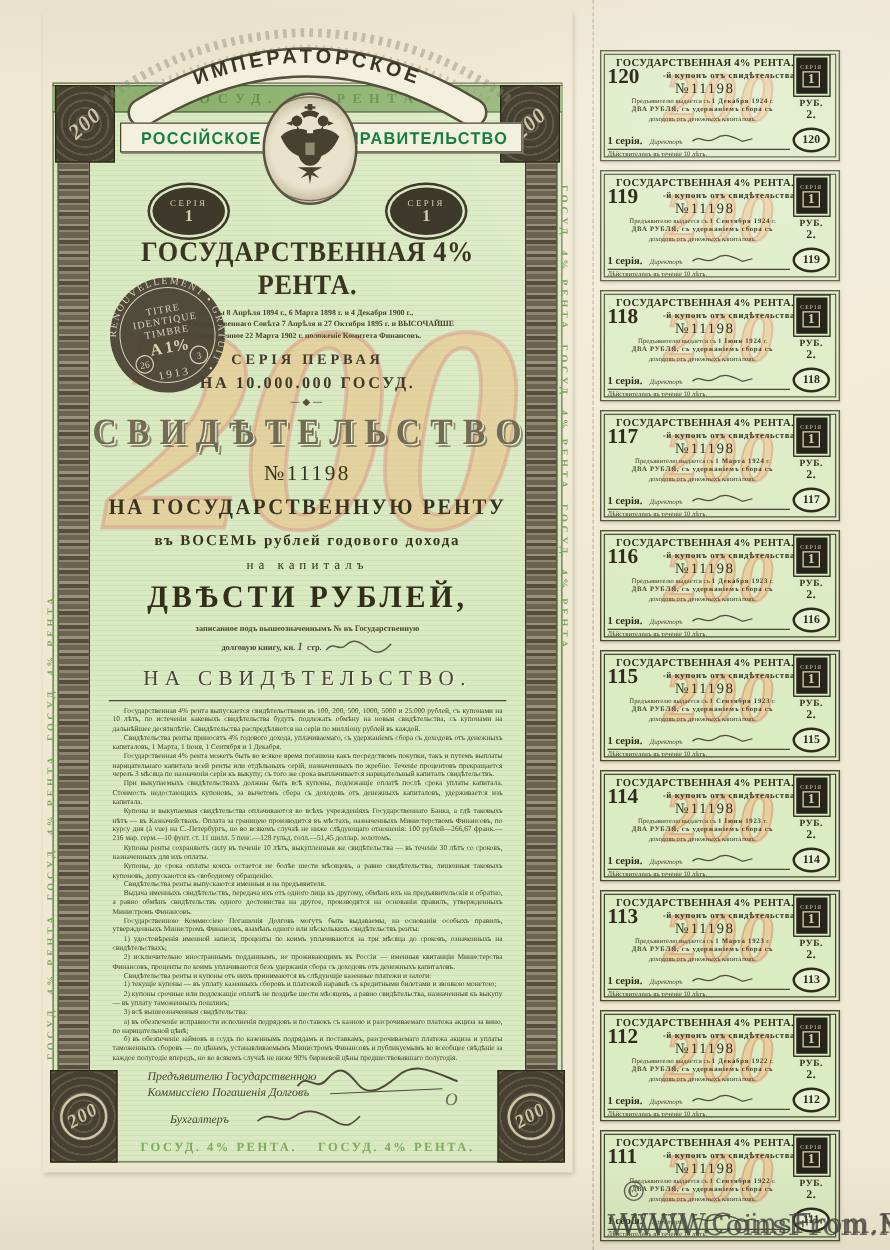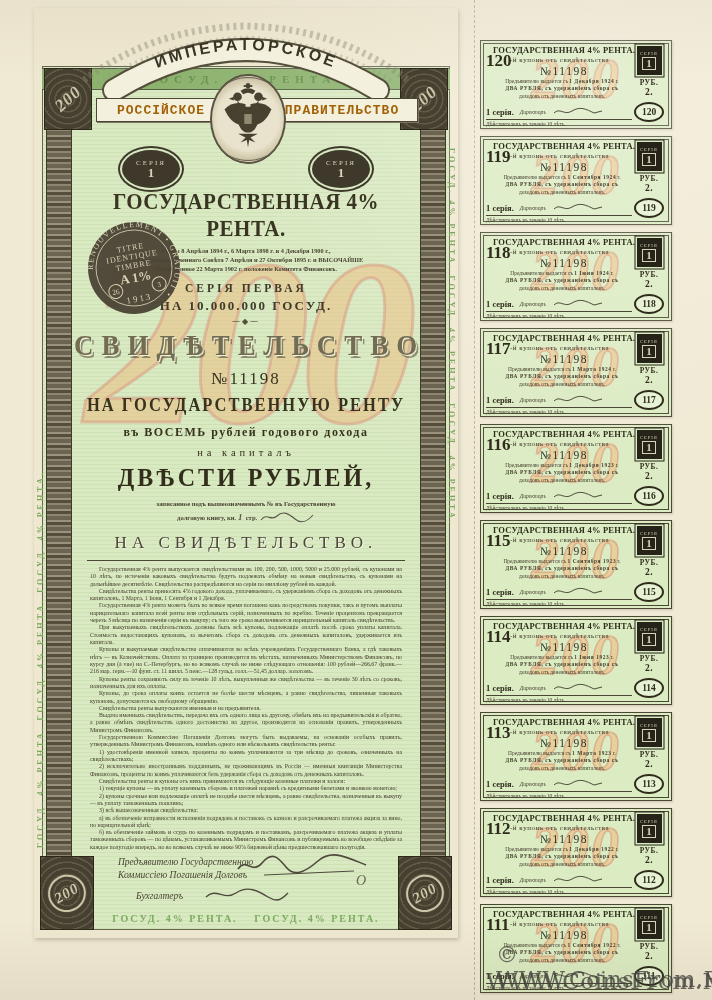--- a/index.html
+++ b/index.html
@@ -32,21 +32,21 @@
         display:flex;align-items:center;justify-content:center;border:1px solid #2c2719;
         background-image:repeating-radial-gradient(circle at 50% 50%, rgba(220,210,180,.18) 0 1px, transparent 2px 6px);}
   .corner span{color:#cdc5a8;font-size:17px;font-weight:bold;font-style:italic;transform:rotate(-42deg);letter-spacing:1px;}
   .corner.tl{left:10px;top:60px;} .corner.tr{right:10px;top:60px;}
   .corner.bl{left:6px;bottom:8px;height:72px;width:52px;} .corner.br{right:6px;bottom:8px;height:72px;width:52px;}
   .corner.bl span,.corner.br span{border:2px solid #cdc5a8;border-radius:50%;padding:8px 4px;transform:rotate(-30deg);font-size:15px;}
   
   .arc-svg{position:absolute;left:62px;top:16px;width:300px;height:78px;z-index:5;}
   .ribbon{position:absolute;top:90px;height:22px;background:#f4f0de;border:1.5px solid #4c4636;z-index:6;
         display:flex;align-items:center;justify-content:center;box-shadow:1px 1px 0 #7b745e;}
-  .ribbon span{font-family:Liberation Mono, monospace;font-weight:bold;font-size:13px;letter-spacing:1px;color:#a16207;transform:scaleY(1.05);}
+  .ribbon span{font-family:Liberation Sans, sans-serif;font-weight:bold;font-size:13px;letter-spacing:1px;color:#15803d;transform:scaleY(1.05);}
   .ribbon.rb-l{left:62px;width:128px;} .ribbon.rb-r{left:232px;width:150px;}
   .eagle-wrap{position:absolute;left:176px;top:66px;width:72px;height:86px;z-index:7;
         background:radial-gradient(circle, #e9e3cd 55%, #cdc5a8 72%, #6b6450 74%, #e9e3cd 76%);
         border-radius:50%;border:2px solid #5a5342;display:flex;align-items:center;justify-content:center;}
   .leafy{position:absolute;z-index:4;opacity:.8;}
   
   .medallion{position:absolute;top:142px;width:58px;height:38px;background:#3e392b;border-radius:50%;z-index:5;
         display:flex;flex-direction:column;align-items:center;justify-content:center;
         box-shadow:0 0 0 2px #d9e9c1,0 0 0 4px #3e392b;}
   .medallion .m-cap{color:#d8d2b8;font-size:7px;letter-spacing:2px;}
@@ -99,25 +99,25 @@
   .strip{position:absolute;left:480px;top:40px;width:192px;}
   .coupon{position:relative;width:190px;height:87px;margin-bottom:7px;background:#dbebc2;
         border:1px solid #4c4636;box-shadow:inset 0 0 0 2px #dbebc2, inset 0 0 0 3px #4c4636, 1px 1px 2px rgba(60,50,30,.2);
         overflow:hidden;}
   .c-under{position:absolute;left:50%;top:10px;transform:translateX(-50%);z-index:0;
         font-size:56px;font-weight:bold;font-style:italic;letter-spacing:2px;line-height:1;
         color:rgba(238,186,124,.55);-webkit-text-stroke:1.5px rgba(216,135,118,.5);}
   .c-in{position:absolute;inset:4px 5px;z-index:1;}
   .c-head{font-size:8.5px;font-weight:bold;text-align:center;margin:0 30px 0 6px;color:#2f2c1c;letter-spacing:.2px;white-space:nowrap;}
   .c-bignum{position:absolute;left:0;top:6px;font-size:17px;font-weight:bold;color:#2f2c1c;}
-  .c-sub{display:block;text-align:left;margin:1px 30px 0 24px;font-size:7px;font-weight:normal;letter-spacing:.5px;color:#3a3524;white-space:nowrap;}
+  .c-sub{display:block;text-align:right;margin:1px 30px 0 24px;font-size:7px;font-weight:bold;letter-spacing:.5px;color:#3a3524;white-space:nowrap;}
   .c-serial{text-align:center;margin:1px 30px 0 6px;font-size:11.5px;letter-spacing:1.5px;color:#33301f;}
   .c-terms{margin:1px 30px 0 2px;text-align:center;font-size:5.4px;line-height:1.35;color:#45402e;}
   .c-terms .c-strong{font-weight:bold;letter-spacing:.6px;}
-  .c-foot{position:absolute;left:0;right:34px;top:62px;display:flex;align-items:center;gap:6px;}
+  .c-foot{position:absolute;left:0;right:34px;top:62px;display:flex;align-items:flex-end;gap:6px;}
   .c-series{font-size:8.5px;font-weight:bold;color:#2f2c1c;}
   .c-director{font-size:5.5px;font-style:italic;color:#4a4434;}
   .c-valid{position:absolute;left:0;right:34px;top:74px;border-top:1px solid #4c4636;padding-top:1px;
         font-size:5.4px;color:#45402e;text-align:left;}
   .c-right{position:absolute;right:1px;top:1px;width:32px;text-align:center;}
   .c-stamp{width:25px;height:29px;margin:0 auto;background:#262318;color:#d9d2b6;
         display:flex;flex-direction:column;align-items:center;justify-content:center;
         box-shadow:0 0 0 1.5px #dbebc2,0 0 0 2.5px #262318;}
   .c-stamp .cs-label{font-size:4.5px;letter-spacing:1px;}
   .c-stamp .cs-num{font-size:11px;font-weight:bold;border:1px solid #d9d2b6;line-height:11px;padding:0 3px;margin-top:1px;}

